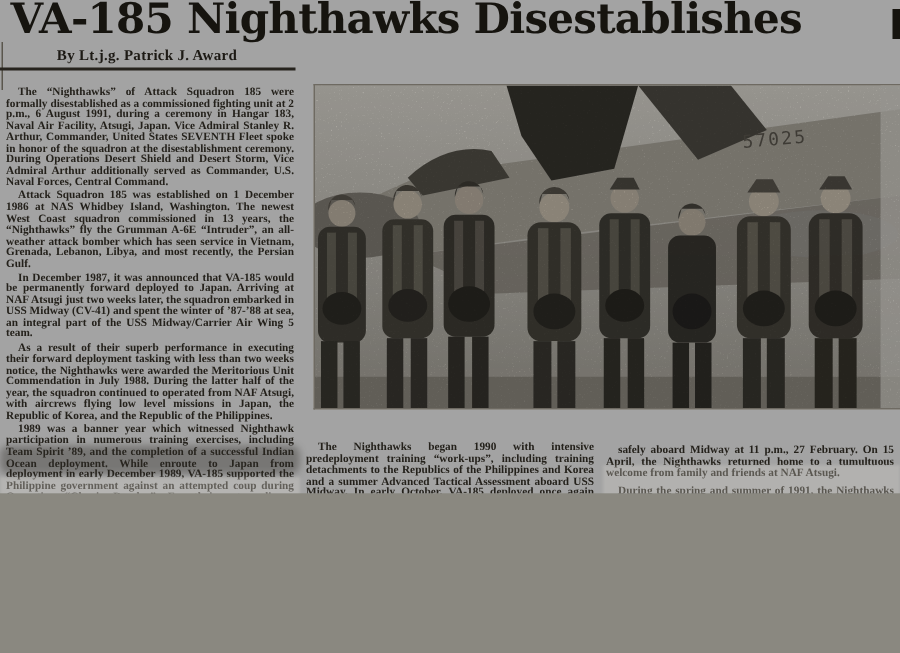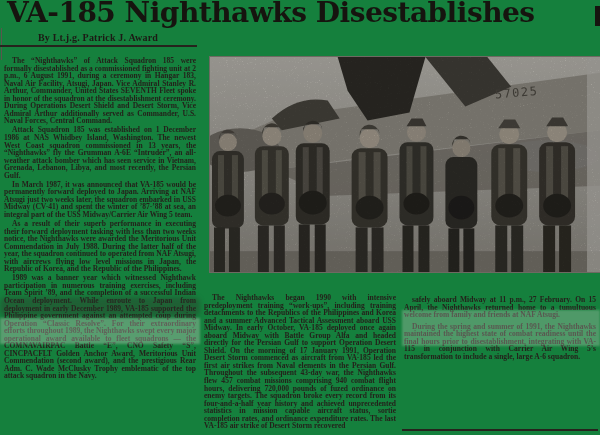--- a/index.html
+++ b/index.html
@@ -1,22 +1,22 @@
 <!DOCTYPE html>
 <html><head>
 <meta charset="utf-8">
 <style>
   html,body{margin:0;padding:0;background:#8a8880;}
   .page{
-    position:relative;width:600px;height:435px;overflow:hidden;
+    position:relative;width:600px;height:329px;overflow:hidden;
     background:
       radial-gradient(ellipse 300px 120px at 15% 70%, rgba(120,115,105,0.10), rgba(0,0,0,0) 70%),
       radial-gradient(ellipse 260px 100px at 80% 20%, rgba(255,255,255,0.25), rgba(0,0,0,0) 70%),
       #d8d5cе;
-    background-color:#15803d;
+    background-color:#a3a3a3;
     font-family:"Liberation Serif", serif;
     color:#211e19;
   }
   .headline{
     position:absolute;left:7px;top:-4px;width:590px;height:36px;
     font-family:"DejaVu Serif", serif;font-weight:bold;font-size:28px;
     letter-spacing:-0.5px;white-space:nowrap;color:#16140f;
   }
   .headline-cut{
     position:absolute;right:0px;top:6px;width:5px;height:20px;background:#16140f;
@@ -71,21 +71,21 @@
   <div class="headline">VA-185 Nighthawks Disestablishes</div>
   <div class="headline-cut"></div>
   <div class="edge-mark"></div>
 
   <div class="byline">By Lt.j.g. Patrick J. Award</div>
   <div class="byline-rule"></div>
 
   <div class="col col-left">
     <p>The “Nighthawks” of Attack Squadron 185 were formally disestablished as a commissioned fighting unit at 2 p.m., 6 August 1991, during a ceremony in Hangar 183, Naval Air Facility, Atsugi, Japan. Vice Admiral Stanley R. Arthur, Commander, United States SEVENTH Fleet spoke in honor of the squadron at the disestablishment ceremony. During Operations Desert Shield and Desert Storm, Vice Admiral Arthur additionally served as Commander, U.S. Naval Forces, Central Command.</p>
     <p>Attack Squadron 185 was established on 1 December 1986 at NAS Whidbey Island, Washington. The newest West Coast squadron commissioned in 13 years, the “Nighthawks” fly the Grumman A-6E “Intruder”, an all-weather attack bomber which has seen service in Vietnam, Grenada, Lebanon, Libya, and most recently, the Persian Gulf.</p>
-    <p>In March 1987, it was announced that VA-185 would be permanently forward deployed to Japan. Arriving at NAF Atsugi just two weeks later, the squadron embarked in USS Midway (CV-41) and spent the winter of ’87-’88 at sea, an integral part of the USS Midway/Carrier Air Wing 5 team.</p>
+    <p>In December 1987, it was announced that VA-185 would be permanently forward deployed to Japan. Arriving at NAF Atsugi just two weeks later, the squadron embarked in USS Midway (CV-41) and spent the winter of ’87-’88 at sea, an integral part of the USS Midway/Carrier Air Wing 5 team.</p>
     <p>As a result of their superb performance in executing their forward deployment tasking with less than two weeks notice, the Nighthawks were awarded the Meritorious Unit Commendation in July 1988. During the latter half of the year, the squadron continued to operated from NAF Atsugi, with aircrews flying low level missions in Japan, the Republic of Korea, and the Republic of the Philippines.</p>
     <p>1989 was a banner year which witnessed Nighthawk participation in numerous training exercises, including Team Spirit ’89, and the completion of a successful Indian Ocean deployment. While enroute to Japan from deployment in early December 1989, VA-185 supported the Philippine government against an attempted coup during Operation “Classic Resolve”. For their extraordinary efforts throughout 1989, the Nighthawks swept every major operational award available to fleet squadrons — the COMNAVAIRPAC Battle “E”, CNO Safety “S”, CINCPACFLT Golden Anchor Award, Meritorious Unit Commendation (second award), and the prestigious Rear Adm. C. Wade McClusky Trophy emblematic of the top attack squadron in the Navy.</p>
   </div>
 
   <div class="photo-frame">
     <svg viewBox="0 0 391 217" preserveAspectRatio="none">
       <defs>
         <linearGradient id="sky" x1="0" y1="0" x2="0" y2="1">
           <stop offset="0" stop-color="#d0cdc5"></stop>
           <stop offset="0.6" stop-color="#b4b1a9"></stop>

